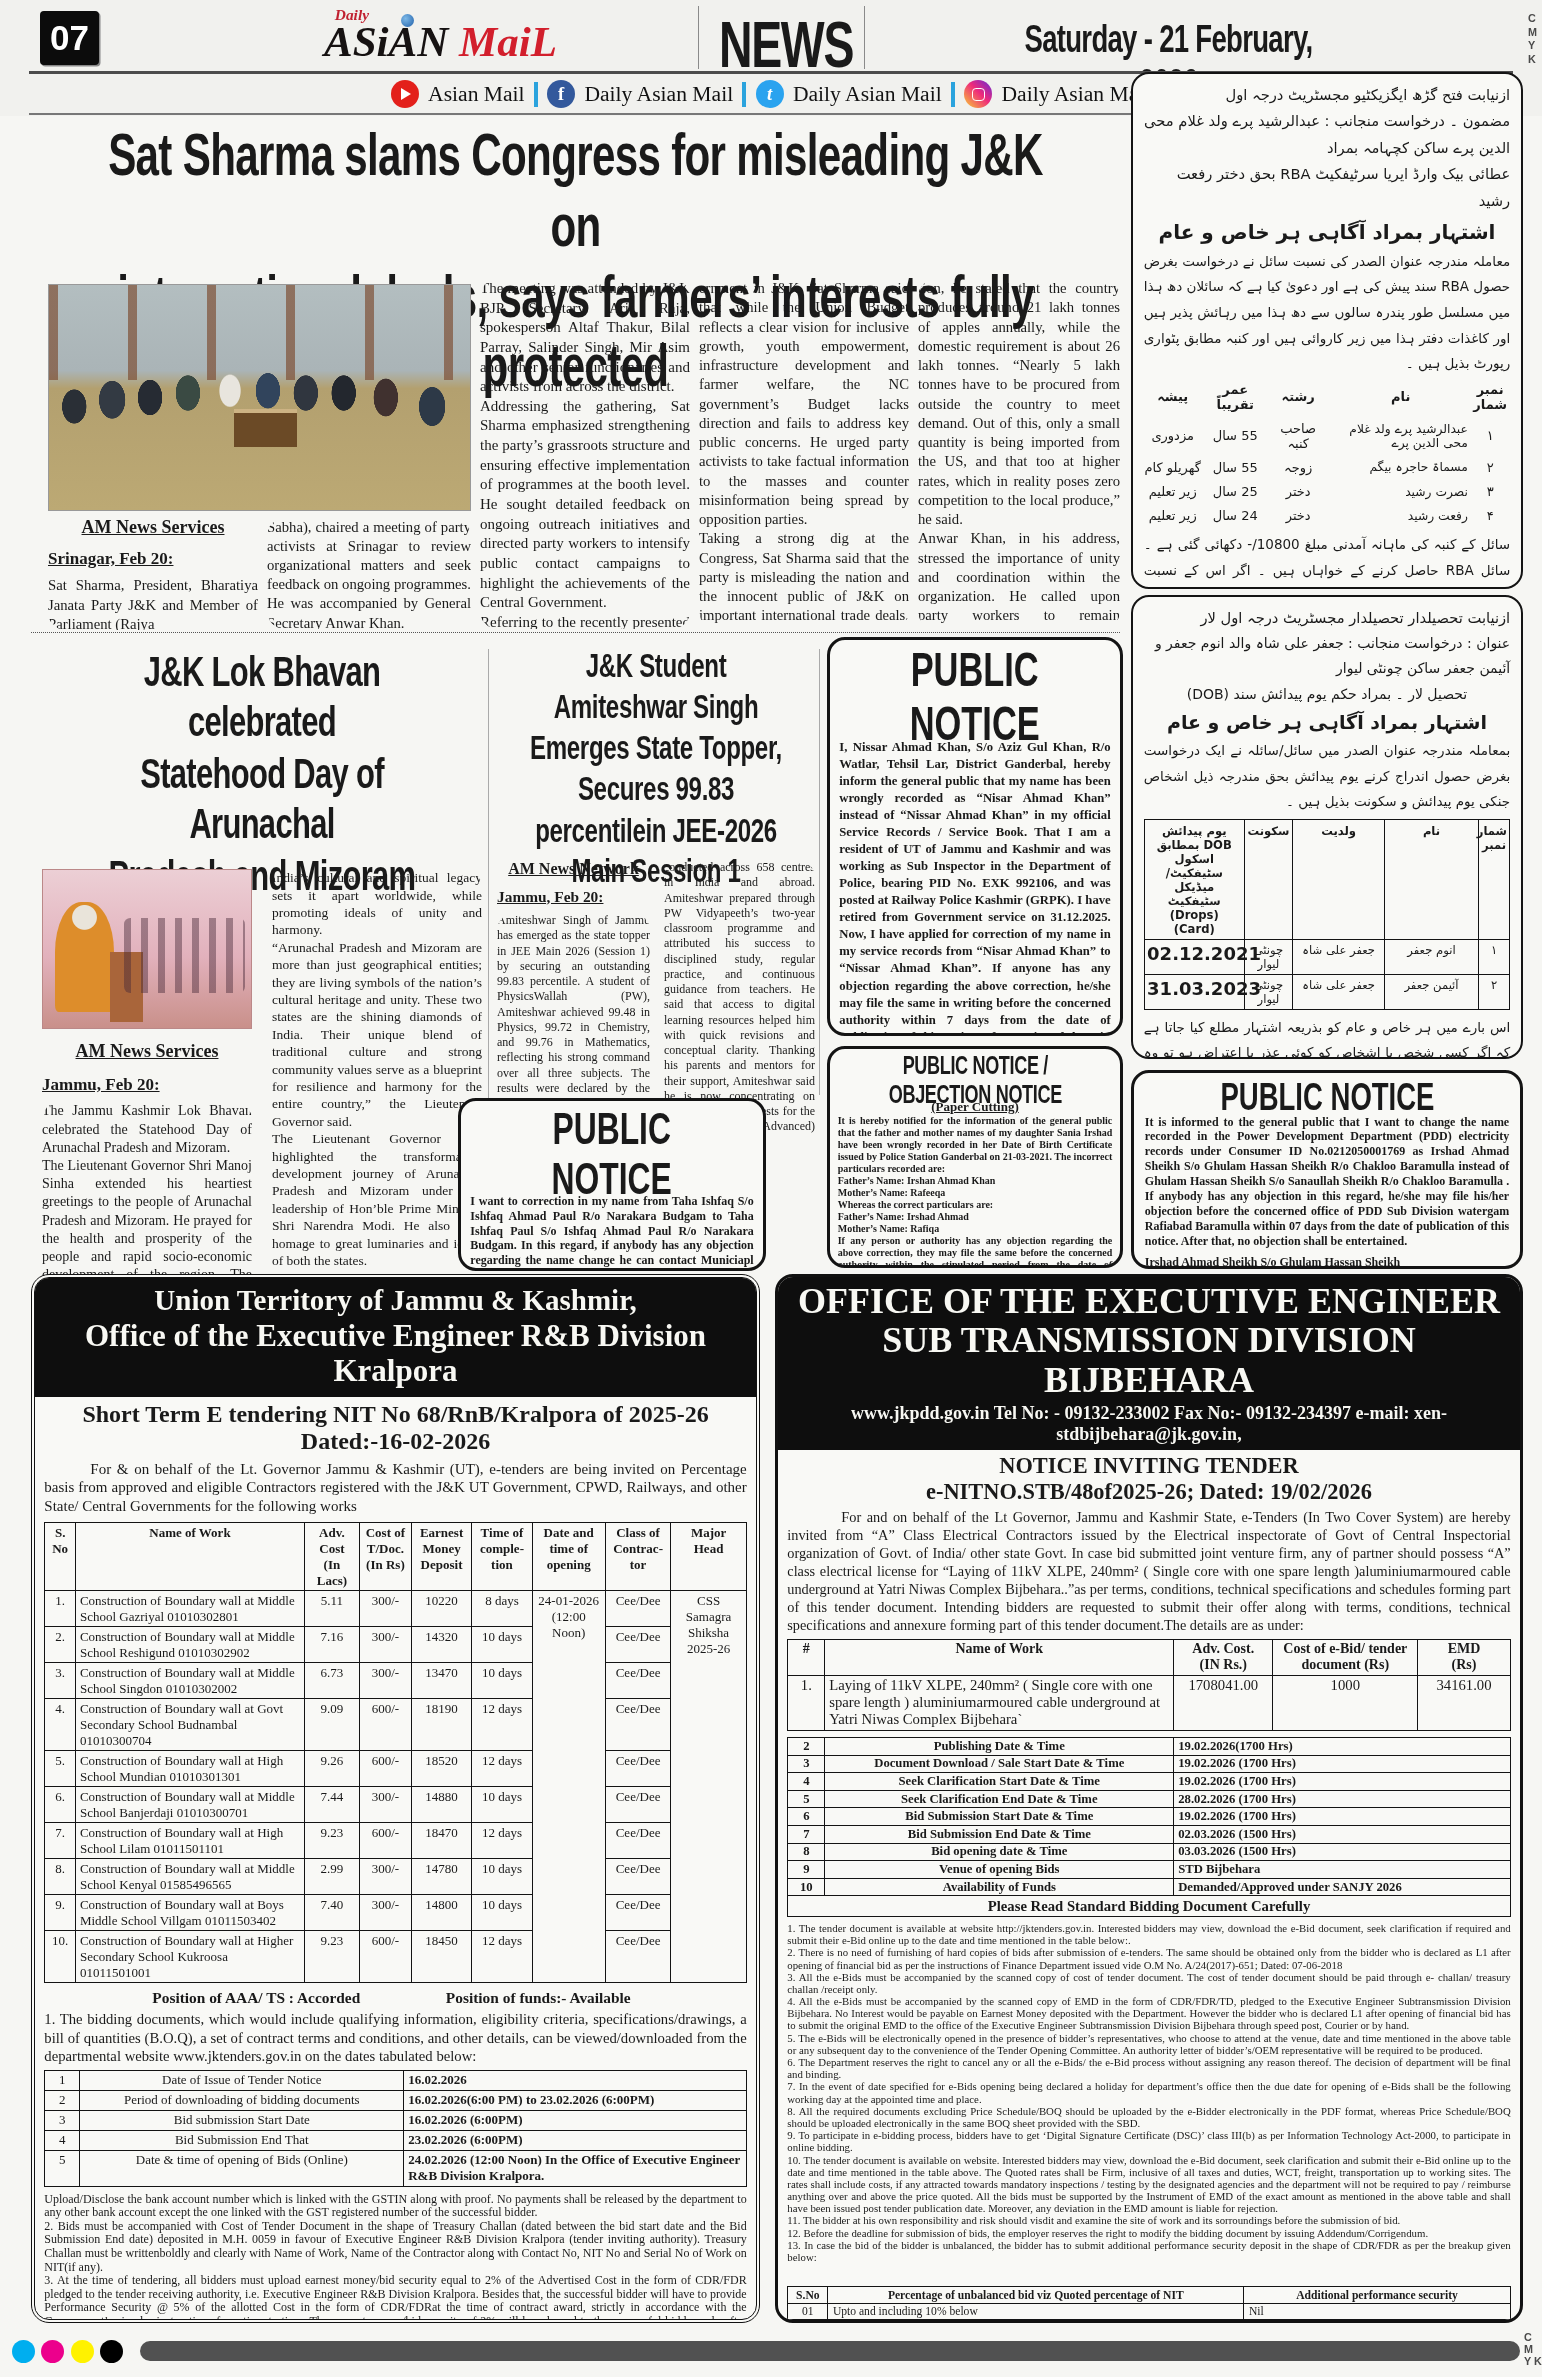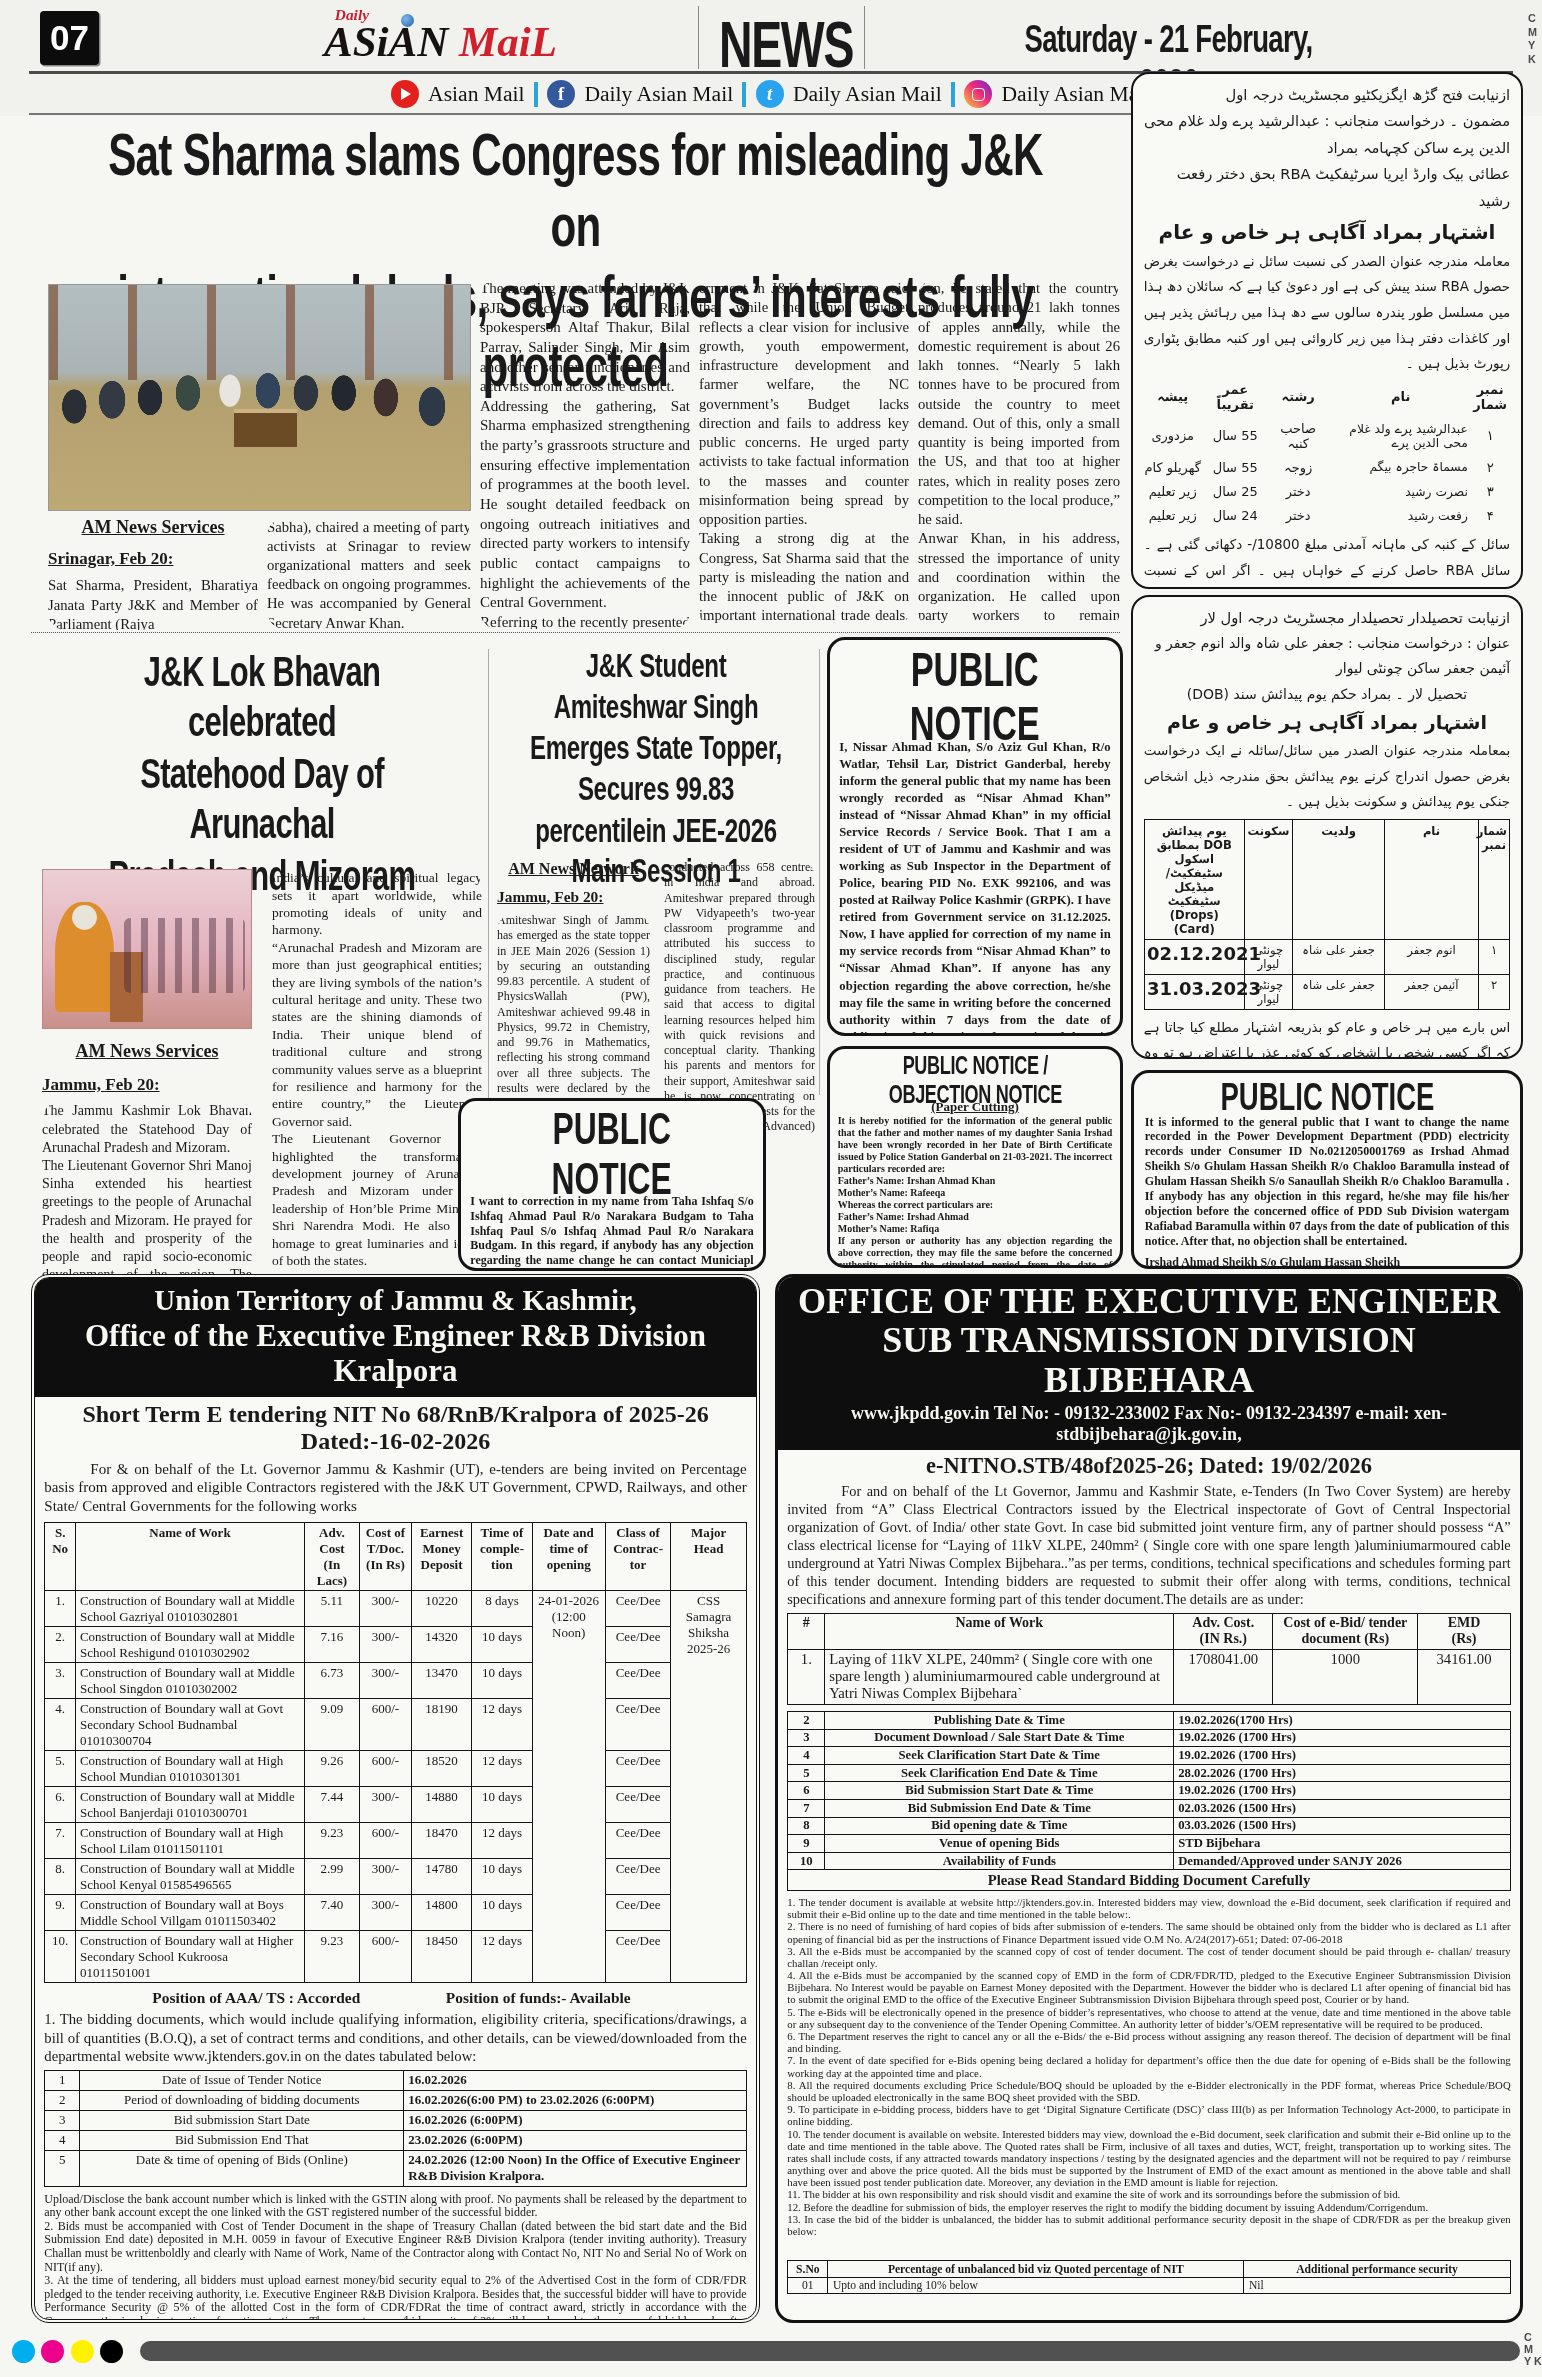--- a/index.html
+++ b/index.html
@@ -517,20 +517,21 @@
     </div>
   </div>
 
   <div class="abs clip" style="left:775px;top:1274px;width:748px;height:1049px;border:3.9px solid #111;background:#f9f9f6;">
     <div class="band" style="padding:4.6px 3.1px 4.6px;">
       <div style="font-size:36px;line-height:1.1;">OFFICE OF THE EXECUTIVE ENGINEER</div>
       <div style="font-size:36px;line-height:1.1;">SUB TRANSMISSION DIVISION BIJBEHARA</div>
       <div style="font-size:18px;margin-top:3.1px;">www.jkpdd.gov.in    Tel No: - 09132-233002     Fax No:- 09132-234397  e-mail: xen-stdbijbehara@jk.gov.in,</div>
     </div>
     <div class="blockbody">
+      <div class="ctr bold" style="font-size:22.4px;">NOTICE INVITING TENDER</div>
       <div class="ctr bold" style="font-size:22.4px;">e-NITNO.STB/48of2025-26; Dated: 19/02/2026</div>
       <div class="just" style="font-size:14.3px;line-height:1.26;text-indent:54px;margin-top:3.1px;">For and on behalf of the Lt Governor, Jammu and Kashmir State, e-Tenders (In Two Cover System) are hereby invited from “A” Class Electrical Contractors issued by the Electrical inspectorate of Govt of Central Inspectorial organization of Govt. of India/ other state Govt. In case bid submitted joint venture firm, any of partner should possess “A” class electrical license for “Laying  of 11kV XLPE, 240mm² ( Single core with one spare length )aluminiumarmoured cable underground at Yatri Niwas Complex Bijbehara..”as per terms, conditions, technical specifications and schedules forming part of this tender document. Intending bidders are requested to submit their offer along with terms, conditions, technical specifications and annexure forming part of this tender document.The details are as under:</div>
       <table class="t" id="bwork" style="margin-top:4.6px;">
         <colgroup>
             <col style="width:37px">
             <col style="width:349px">
             <col style="width:99px">
             <col style="width:145px">
             <col>
           </colgroup>

